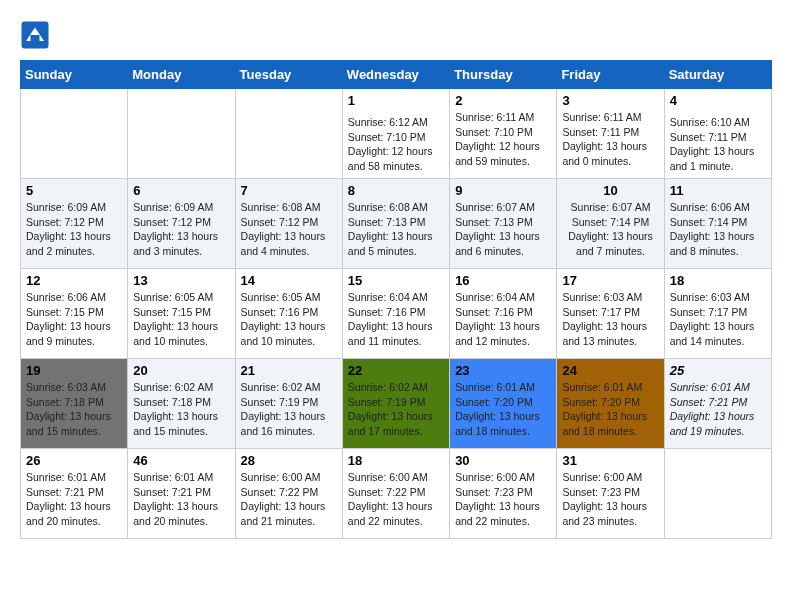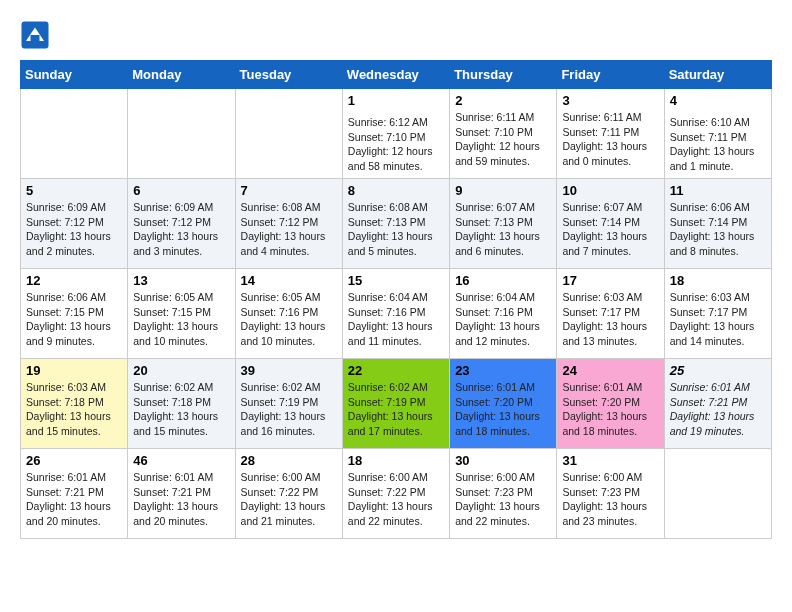--- a/index.html
+++ b/index.html
@@ -171,21 +171,21 @@
 Daylight: 13 hours
 and 5 minutes.</div>
         </td>
         <td style="background: rgb(240, 244, 248);">
           <div class="day-num">9</div>
           <div class="day-info" style="white-space: pre-line;">Sunrise: 6:07 AM
 Sunset: 7:13 PM
 Daylight: 13 hours
 and 6 minutes.</div>
         </td>
-        <td style="background: rgb(240, 244, 248);">
+        <td style="background: rgb(240, 244, 248); text-align: center;">
           <div class="day-num">10</div>
           <div class="day-info" style="white-space: pre-line;">Sunrise: 6:07 AM
 Sunset: 7:14 PM
 Daylight: 13 hours
 and 7 minutes.</div>
         </td>
         <td style="background: rgb(240, 244, 248); margin-left: 16px;">
           <div class="day-num">11</div>
           <div class="day-info" style="white-space: pre-line;">Sunrise: 6:06 AM
 Sunset: 7:14 PM
@@ -238,56 +238,56 @@
         </td>
         <td>
           <div class="day-num">18</div>
           <div class="day-info" style="white-space: pre-line;">Sunrise: 6:03 AM
 Sunset: 7:17 PM
 Daylight: 13 hours
 and 14 minutes.</div>
         </td>
       </tr>
       <tr>
-        <td style="background: #fef9c3;">
+        <td style="background: #737373;">
           <div class="day-num">19</div>
           <div class="day-info" style="white-space: pre-line;">Sunrise: 6:03 AM
 Sunset: 7:18 PM
 Daylight: 13 hours
 and 15 minutes.</div>
         </td>
         <td style="background: rgb(240, 244, 248); margin-left: 23px;">
           <div class="day-num">20</div>
           <div class="day-info" style="white-space: pre-line;">Sunrise: 6:02 AM
 Sunset: 7:18 PM
 Daylight: 13 hours
 and 15 minutes.</div>
         </td>
         <td style="background: rgb(240, 244, 248);">
-          <div class="day-num">39</div>
+          <div class="day-num">21</div>
           <div class="day-info" style="white-space: pre-line;">Sunrise: 6:02 AM
 Sunset: 7:19 PM
 Daylight: 13 hours
 and 16 minutes.</div>
         </td>
-        <td style="background: #84cc16;">
+        <td style="background: #4d7c0f;">
           <div class="day-num">22</div>
           <div class="day-info" style="white-space: pre-line;">Sunrise: 6:02 AM
 Sunset: 7:19 PM
 Daylight: 13 hours
 and 17 minutes.</div>
         </td>
         <td style="background: #3b82f6;">
           <div class="day-num">23</div>
           <div class="day-info" style="white-space: pre-line;">Sunrise: 6:01 AM
 Sunset: 7:20 PM
 Daylight: 13 hours
 and 18 minutes.</div>
         </td>
-        <td style="background: #f9a8d4;">
+        <td style="background: #a16207;">
           <div class="day-num">24</div>
           <div class="day-info" style="white-space: pre-line;">Sunrise: 6:01 AM
 Sunset: 7:20 PM
 Daylight: 13 hours
 and 18 minutes.</div>
         </td>
         <td style="background: rgb(240, 244, 248); font-style: italic;">
           <div class="day-num">25</div>
           <div class="day-info" style="white-space: pre-line;">Sunrise: 6:01 AM
 Sunset: 7:21 PM

